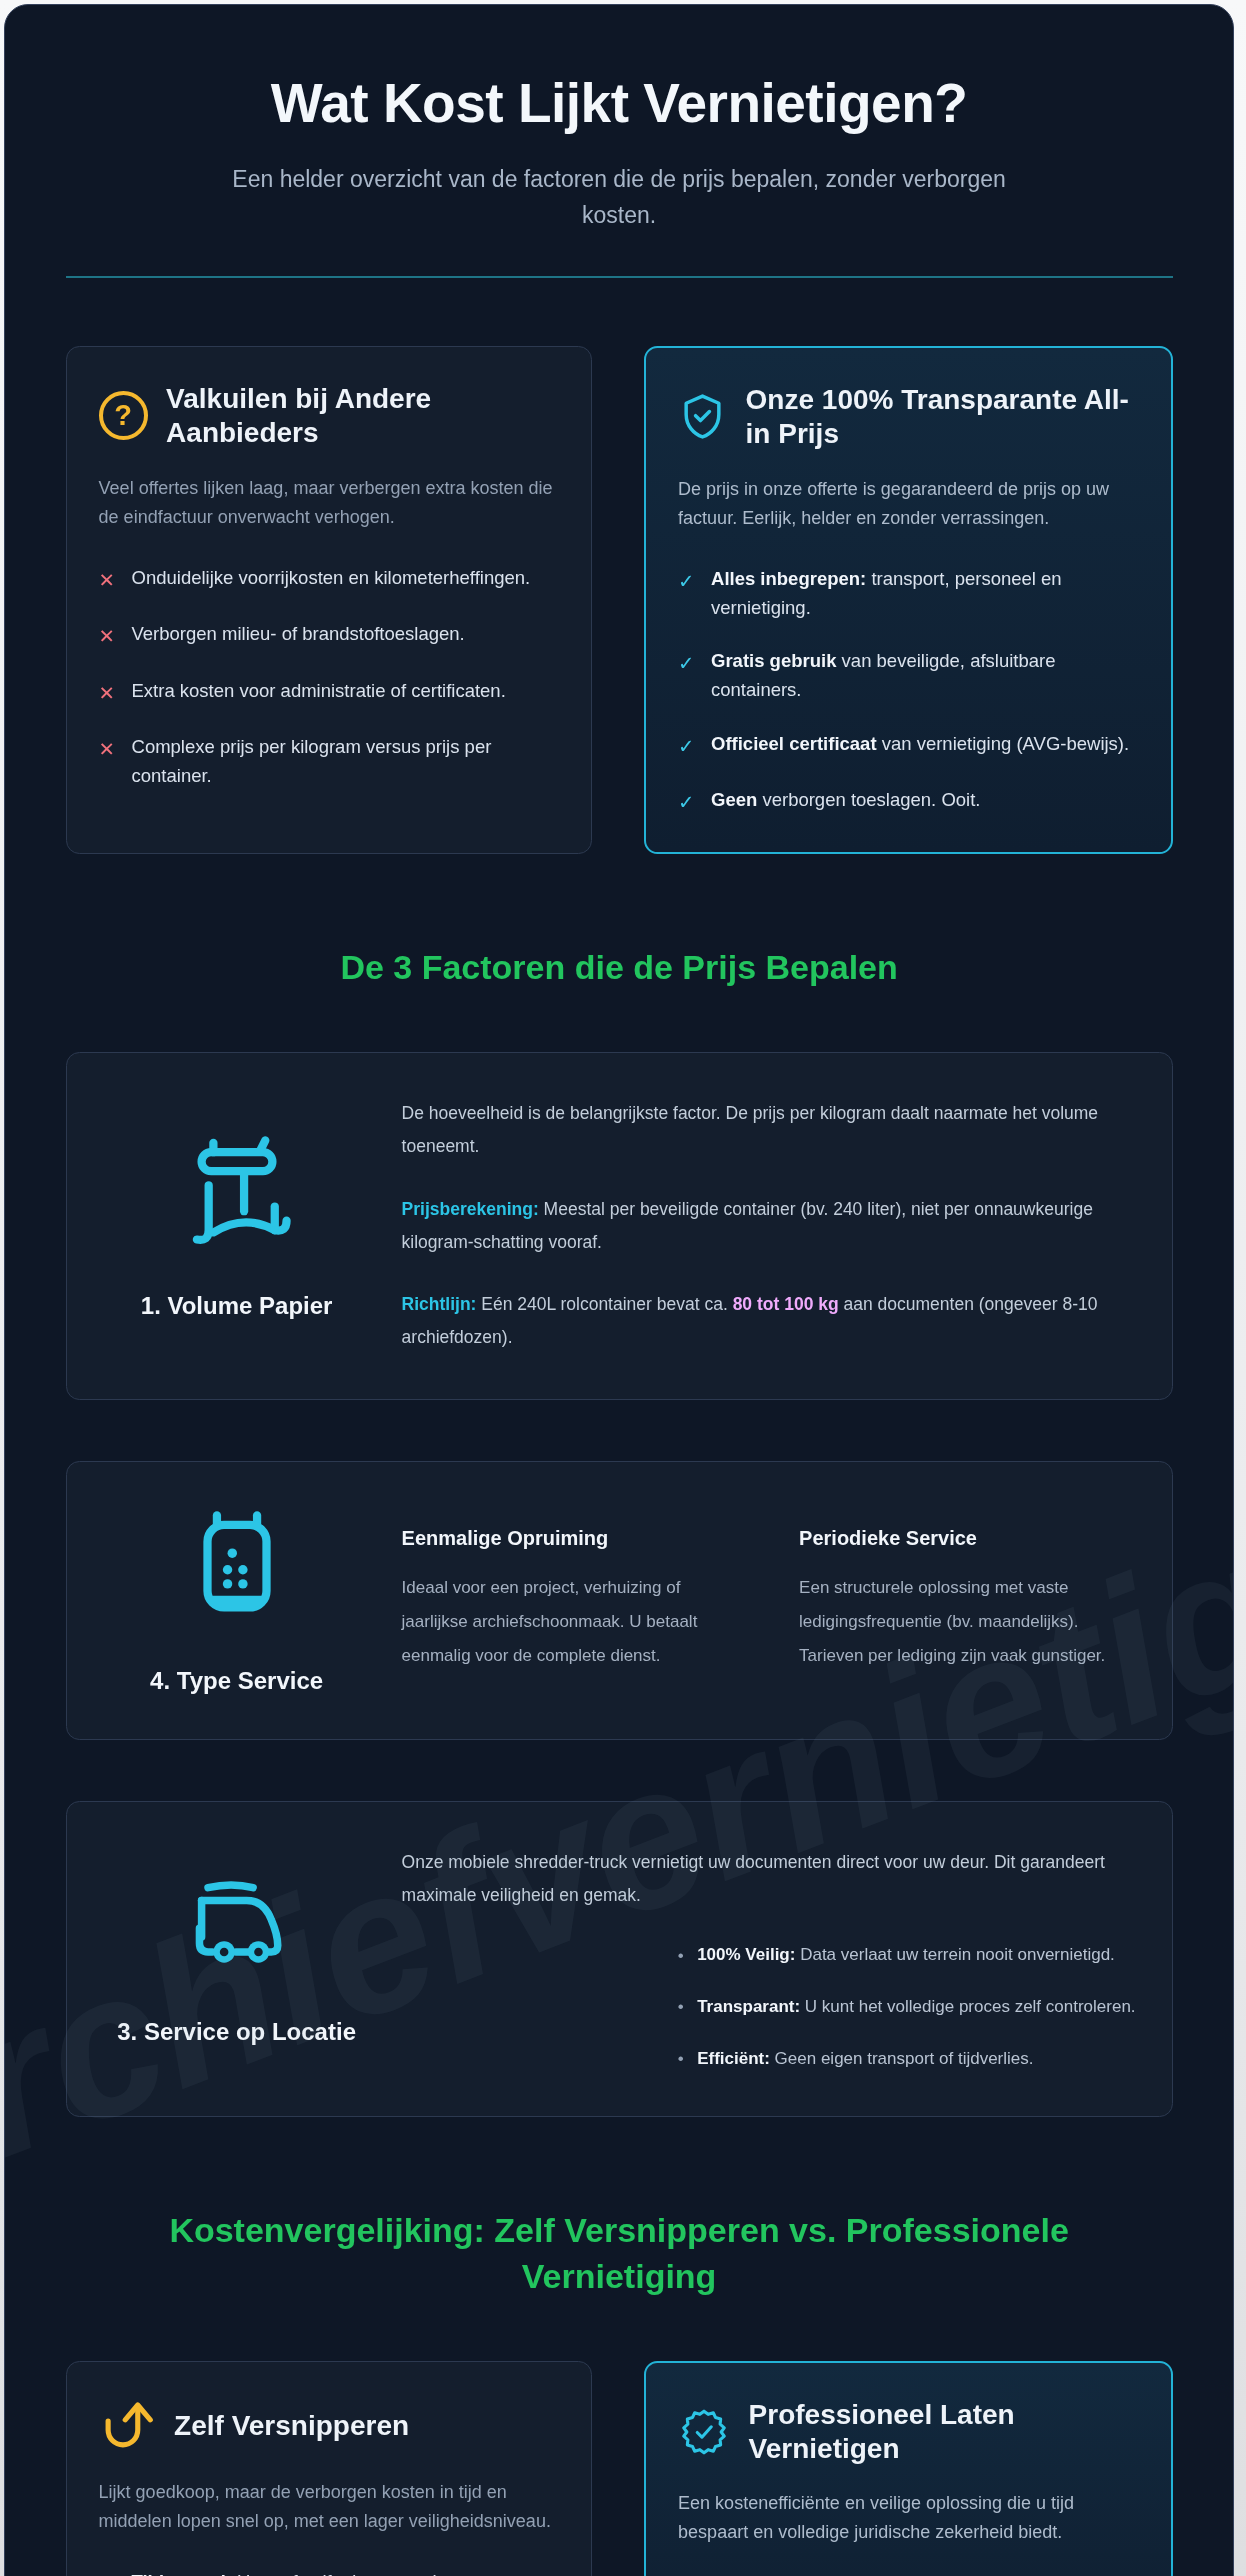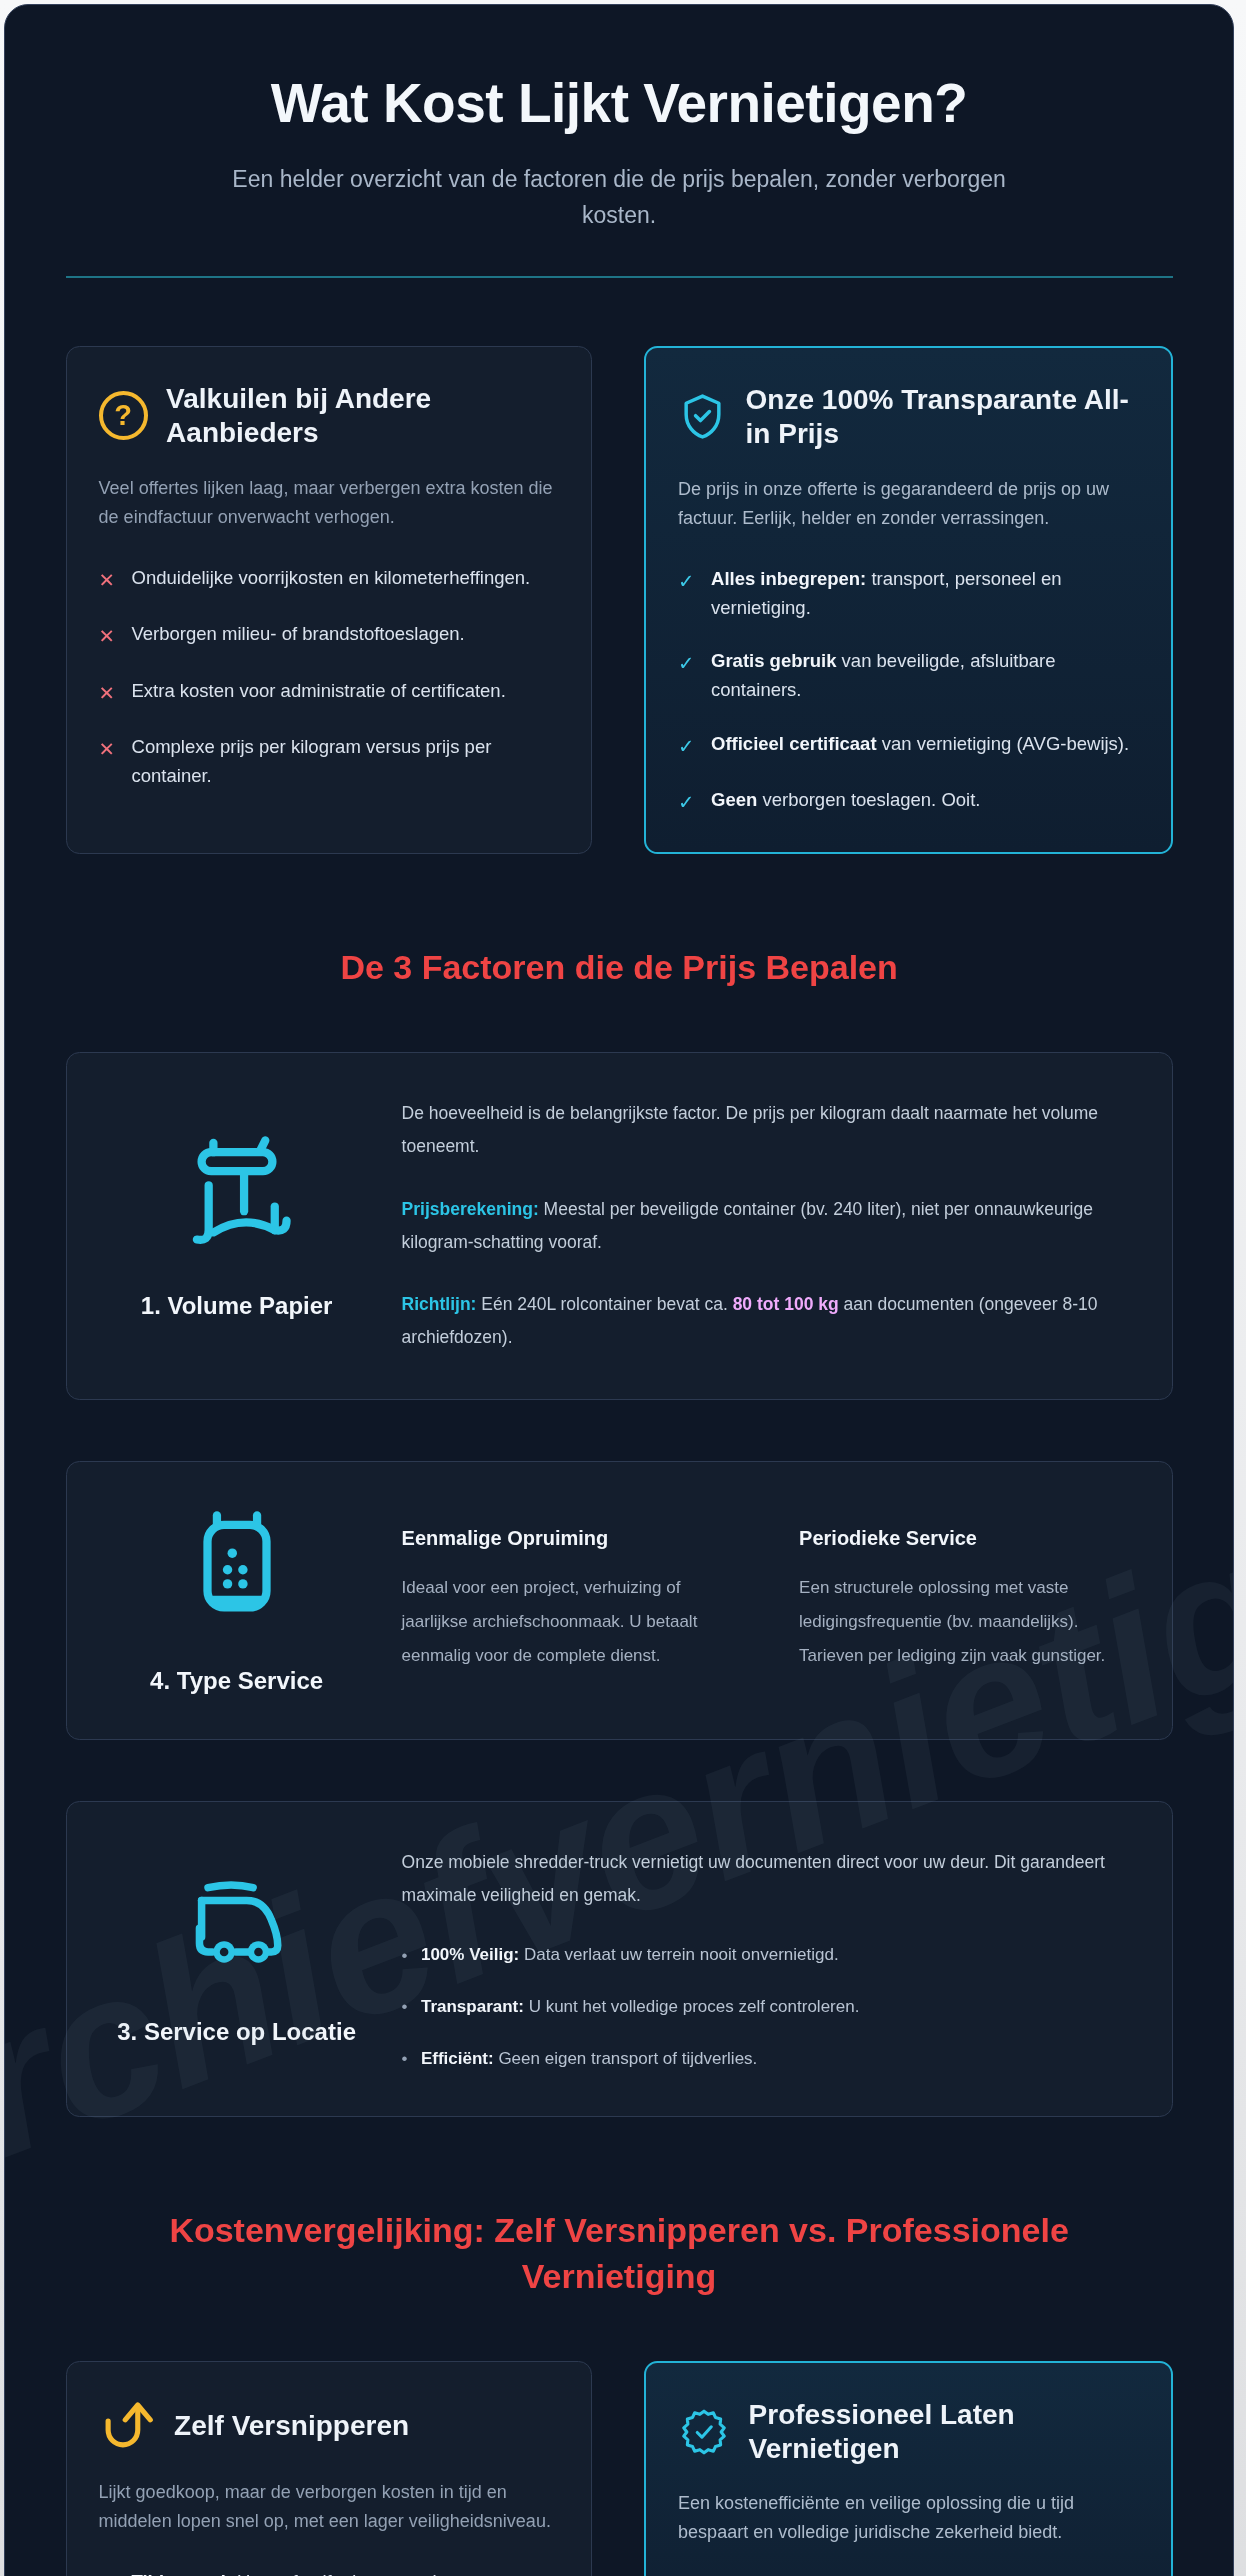--- a/index.html
+++ b/index.html
@@ -25,27 +25,27 @@
   ul.feature-list li{display:flex;gap:16.5px;margin-top:25px;font-size:18.5px;line-height:1.55;color:#dbe3ee;}
   ul.feature-list li:first-child{margin-top:0;}
   .mark-x{color:#f0717c;font-weight:700;font-size:19.6px;flex:0 0 auto;padding-top:1px;}
   .mark-check{color:#3cc9e8;font-weight:700;font-size:19.6px;flex:0 0 auto;padding-top:1px;}
   ul.feature-list strong{color:#f2f6fb;font-weight:700;}
   
   .q-badge{width:49px;height:49px;border:4.1px solid #f5b82e;border-radius:50%;color:#f5b82e;
     display:flex;align-items:center;justify-content:center;font-size:29px;font-weight:700;flex:0 0 auto;}
   .icon-svg{flex:0 0 auto;}
   
-  .section-heading{margin:91px auto 0;text-align:center;font-size:34px;font-weight:800;color:#ef4444;line-height:1.35;max-width:907px;}
+  .section-heading{margin:91px auto 0;text-align:center;font-size:34px;font-weight:800;color:#22c55e;line-height:1.35;max-width:907px;}
   
   .factor-card{display:flex;gap:31px;margin-top:61px;background:#141e2d;border:1px solid #2c3950;border-radius:13.4px;padding:44px 36px;}
   .factor-card:first-of-type{margin-top:61px;}
   .factor-left{flex:0 0 268px;display:flex;flex-direction:column;align-items:center;justify-content:center;}
   .factor-label{margin-top:43px;font-size:24px;font-weight:800;color:#f2f6fb;}
-  .factor-right{flex:1;display:flex;flex-direction:column;justify-content:center;}
+  .factor-right{flex:1;display:flex;flex-direction:column;justify-content:center;align-items:flex-end;}
   .factor-right p{margin:0;font-size:17.5px;line-height:1.9;color:#c3cedb;}
   .factor-right p + p{margin-top:29px;}
   .cyan-label{color:#2cc5e6;font-weight:700;}
   .two-cols{display:grid;grid-template-columns:1fr 1fr;gap:61px;}
   .two-cols h4{margin:0;font-size:20px;font-weight:800;color:#f2f6fb;}
   .two-cols p{margin:21.6px 0 0;font-size:17px;line-height:2.0;color:#a5b1c2;}
   ul.dot-list{list-style:none;margin:29px 0 0;padding:0;}
   ul.dot-list li{display:flex;gap:13.4px;margin-top:24px;font-size:17px;line-height:1.6;color:#b9c4d3;}
   ul.dot-list li:first-child{margin-top:0;}
   .dot{color:#93a1b4;font-size:17px;padding-top:0.5px;}

